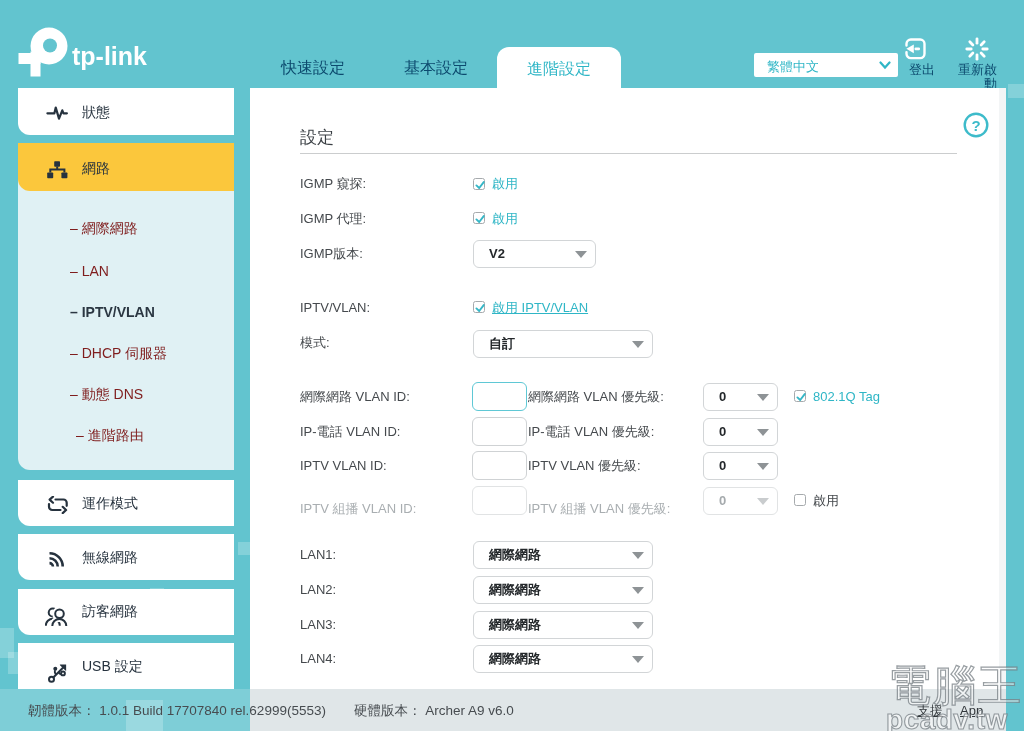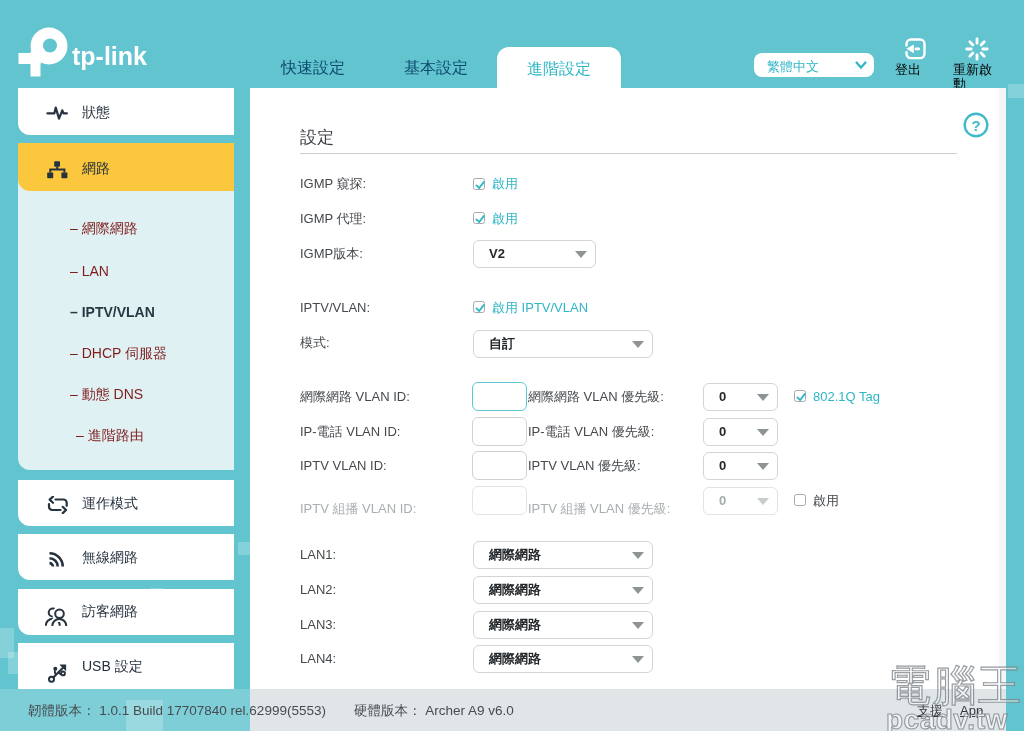--- a/index.html
+++ b/index.html
@@ -3,23 +3,23 @@
 <meta charset="utf-8">
 <style>
 * { margin:0; padding:0; box-sizing:border-box; }
 body { font-family:"Liberation Sans", sans-serif; }
 .page { position:relative; width:1024px; height:731px; background:#62C4CF; overflow:hidden; }
 .abs { position:absolute; }
 .tile { position:absolute; background:rgba(255,255,255,0.22); }
 
 .navtab { position:absolute; top:57px; height:22px; line-height:22px; font-size:16px; color:#0c4a6e; text-align:center; width:120px; }
 .wtab { position:absolute; left:497px; top:47px; width:124px; height:41px; background:#fff; border-radius:12px 12px 0 0; color:#2FB6C6; font-size:16px; text-align:center; line-height:44px; }
-.langbox { position:absolute; left:754px; top:53px; width:120px; height:24px; background:#fff; border-radius:8px; }
+.langbox { position:absolute; left:754px; top:53px; width:144px; height:24px; background:#fff; border-radius:2px; }
 .langbox span { position:absolute; left:13px; top:5px; font-size:13px; color:#2FB6C6; }
-.hicon-label { position:absolute; font-size:13px; color:#000000; text-align:left; line-height:14px; }
+.hicon-label { position:absolute; font-size:13px; color:#0c4a6e; text-align:right; line-height:14px; }
 
 .content { position:absolute; left:250px; top:88px; width:756px; height:643px; background:#fff; }
 .scrolltrack { position:absolute; left:999px; top:88px; width:7px; height:601px; background:#F3F5F6; }
 .title { position:absolute; left:300px; top:126px; font-size:17px; color:#3A3F44; }
 .sep { position:absolute; left:300px; top:153px; width:657px; height:1px; background:#CBCDCE; }
 .lbl { position:absolute; font-size:13px; color:#45494D; height:18px; line-height:18px; white-space:nowrap; }
 .teal { color:#2FB6C6; }
 .gray { color:#A9AEB1;margin-top:8px; }
 .dd { position:absolute; height:28px; background:#fff; border:1px solid #D2D5D7; border-radius:6px; font-size:13px; font-weight:bold; color:#24282B; line-height:26px; padding-left:15px; }
 .dd .tri { position:absolute; right:8px; top:10px; width:0; height:0; border-left:6px solid transparent; border-right:6px solid transparent; border-top:7px solid #8E9396; }
@@ -120,21 +120,21 @@
 
   <div class="lbl" style="left:300px; top:245px;">IGMP版本:</div>
   <div class="dd" style="left:473px; top:240px; width:123px;">V2<div class="tri"></div></div>
 
   <div class="lbl" style="left:300px; top:299px;">IPTV/VLAN:</div>
   <div class="cb" style="left:473px; top:301px;">
       <svg width="12" height="12" viewBox="0 0 12 12">
         <path d="M2.4 6.4 L5.2 9 L9.7 3.1" fill="none" stroke="#35B7C7" stroke-width="1.9" stroke-linecap="round" stroke-linejoin="round"></path>
       </svg>
     </div>
-  <div class="lbl teal" style="left:492px; top:299px;">啟用 IPTV/VLAN</div>
+  <div class="lbl teal" style="left:492px; top:299px;text-decoration:underline;">啟用 IPTV/VLAN</div>
 
   <div class="lbl" style="left:300px; top:334px;">模式:</div>
   <div class="dd" style="left:473px; top:330px; width:180px;">自訂<div class="tri"></div></div>
 
   <div class="lbl" style="left:300px; top:388px;">網際網路 VLAN ID:</div>
   <div class="inp focus" style="left:472px; top:382px;"></div>
   <div class="lbl" style="left:528px; top:388px;">網際網路 VLAN 優先級:</div>
   <div class="dd" style="left:703px; top:383px; width:75px;">0<div class="tri"></div></div>
   <div class="cb" style="left:794px; top:390px;">
       <svg width="12" height="12" viewBox="0 0 12 12">

